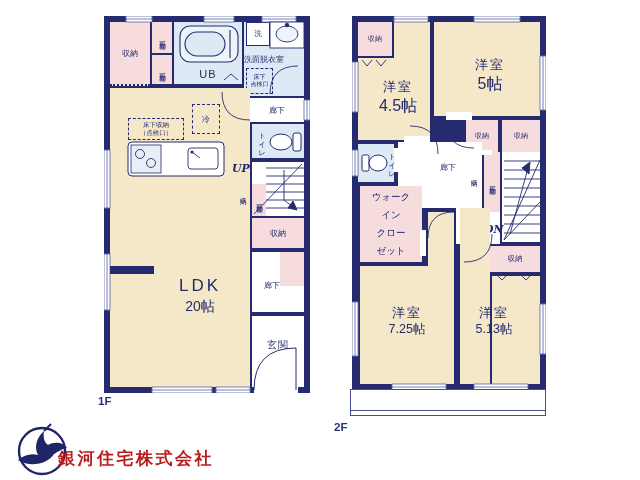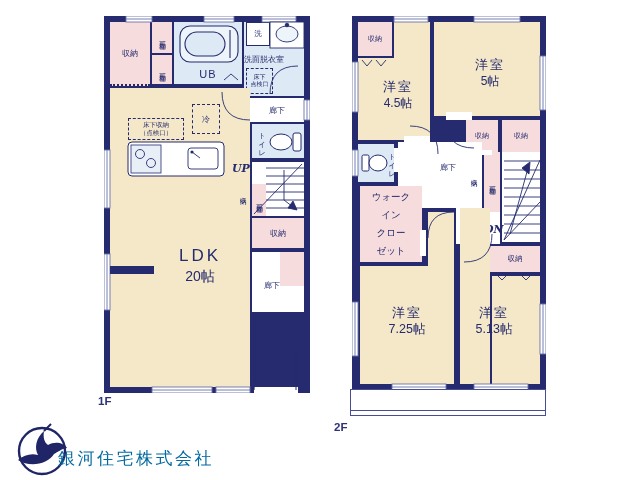--- a/index.html
+++ b/index.html
@@ -9,21 +9,21 @@
   .room{position:absolute;display:flex;align-items:center;justify-content:center;}
   .cream{background:#f4e8c8;}
   .pink{background:#f6dcdc;}
   .blue{background:#dde9f4;}
   .white{background:#ffffff;}
   .lbl{position:absolute;color:#252b6e;line-height:1.1;}
   .vtext{writing-mode:vertical-rl;text-orientation:upright;letter-spacing:1px;}
   .ov{position:absolute;left:0;top:0;pointer-events:none;}
   .rlabel{text-align:center;}
   .rname{font-size:13px;letter-spacing:2px;}
-  .rsize{font-size:12px;margin-top:3px;}
+  .rsize{font-size:16px;margin-top:3px;}
   .dashedbox{position:absolute;border:1px dashed #252b6e;display:flex;flex-direction:column;
              align-items:center;justify-content:center;text-align:center;}
   .stairdir{font-family:"DejaVu Serif","Liberation Serif",serif;font-style:italic;
             font-weight:bold;font-size:11px;}
   .floor-lbl{position:absolute;font-size:11.5px;font-weight:bold;color:#2c3178;text-align:center;}
 
   
   #plan1{left:104px;top:16px;width:206px;height:377px;}
   #f1-closet-nw{left:6px;top:6px;width:40px;height:62px;border-bottom:2px dotted #252b6e;font-size:8px;}
   #f1-shelf-a{left:48px;top:6px;width:20px;height:31px;}
@@ -44,21 +44,21 @@
   #f1-storage-mid{left:148px;top:202px;width:52px;height:30px;font-size:8px;}
   #f1-hall-low{left:148px;top:236px;width:52px;height:60px;}
   #f1-shoe{left:176px;top:236px;width:24px;height:34px;}
   #f1-hall-low-lbl{left:146px;top:266px;width:44px;text-align:center;font-size:8px;}
   #f1-genkan{left:148px;top:300px;width:52px;height:71px;align-items:flex-start;
              padding-top:22px;box-sizing:border-box;font-size:10px;letter-spacing:1px;}
   #f1-fridge{left:88px;top:88px;width:26px;height:28px;font-size:8px;}
   #f1-underfloor{left:24px;top:102px;width:54px;height:20px;font-size:6.5px;line-height:1.3;}
   #f1-up{left:128px;top:147px;}
   #f1-stair-storage{left:136px;top:176px;font-size:6.5px;}
-  #f1-ldk-lbl{left:46px;top:231px;width:100px;}
+  #f1-ldk-lbl{left:46px;top:261px;width:100px;}
   #f1-ldk-lbl .rname{font-size:17px;letter-spacing:3px;}
   #f1-ldk-lbl .rsize{font-size:14px;}
 
   
   #plan2{left:352px;top:16px;width:194px;height:374px;}
   #f2-room45{left:6px;top:6px;width:72px;height:118px;}
   #f2-closet-nw{left:6px;top:6px;width:36px;height:36px;border-right:2px solid #252b6e;
                 border-bottom:2px solid #252b6e;box-sizing:border-box;font-size:7px;}
   #f2-room45-lbl{left:14px;top:64px;width:64px;}
   #f2-room5{left:82px;top:6px;width:106px;height:94px;}
@@ -84,22 +84,22 @@
   #f2-room513b{left:140px;top:260px;width:48px;height:108px;}
   #f2-room513-lbl{left:110px;top:290px;width:64px;}
   #f2-room725-lbl .rsize,#f2-room513-lbl .rsize{font-size:12.5px;}
 
   #lbl-1f{left:98px;top:395px;}
   #lbl-2f{left:334px;top:421px;}
   #balcony{position:absolute;left:350px;top:389px;width:196px;height:27px;
            border:1.5px solid #474d92;box-sizing:border-box;background:#fff;}
   #balcony-line{position:absolute;left:0;right:0;bottom:4px;border-top:1.5px solid #474d92;}
   #logo{position:absolute;left:14px;top:422px;width:56px;height:56px;}
-  #company{position:absolute;left:58px;top:447px;font-size:17px;font-weight:400;
-           letter-spacing:2.5px;color:#0369a1;}
+  #company{position:absolute;left:58px;top:447px;font-size:17px;font-weight:700;
+           letter-spacing:2.5px;color:#b91c1c;}
 </style>
 </head>
 <body>
 
 <div class="canvas">
 
   <div class="plan" id="plan1">
     <div class="room pink" id="f1-closet-nw">収納</div>
     <div class="room pink vtext" id="f1-shelf-a" style="font-size:6.5px;">可動棚</div>
     <div class="room pink vtext" id="f1-shelf-b" style="font-size:6.5px;">可動棚</div>
@@ -115,20 +115,21 @@
     <div class="room cream" id="f1-ldk"></div>
     <div class="room white" id="f1-hall-up">廊下</div>
     <div class="room blue" id="f1-toilet"></div>
     <div class="lbl vtext" id="f1-toilet-lbl">トイレ</div>
     <div class="room white" id="f1-stairwell"></div>
     <div class="room pink vtext" id="f1-stair-shelf">可動棚</div>
     <div class="room pink" id="f1-storage-mid">収納</div>
     <div class="room white" id="f1-hall-low"></div>
     <div class="room pink" id="f1-shoe"></div>
     <div class="lbl" id="f1-hall-low-lbl">廊下</div>
+    <div class="room white" id="f1-genkan">玄関</div>
     <div class="dashedbox" id="f1-fridge">冷</div>
     <div class="dashedbox" id="f1-underfloor">
       <span>床下収納</span>
       <span>（点検口）</span>
     </div>
     <div class="lbl stairdir" id="f1-up">UP</div>
     <div class="lbl vtext" id="f1-stair-storage">収納</div>
     <div class="lbl rlabel" id="f1-ldk-lbl">
       <div class="rname">LDK</div>
       <div class="rsize">20帖</div>

